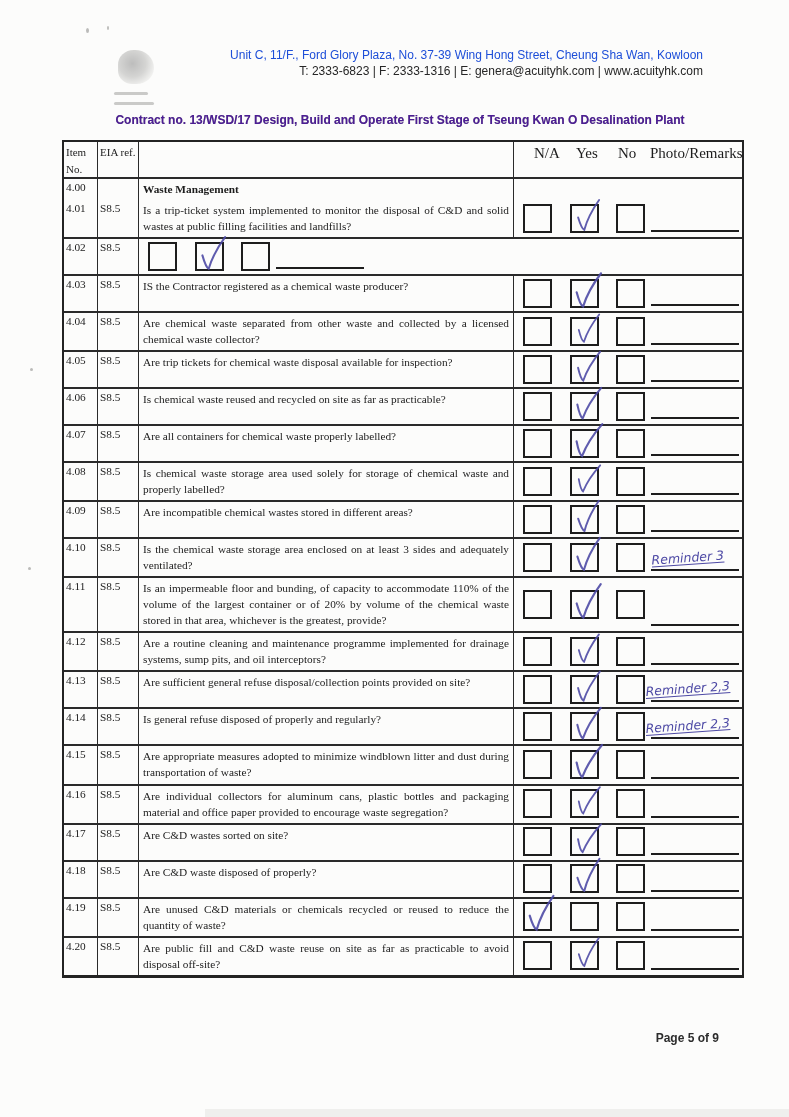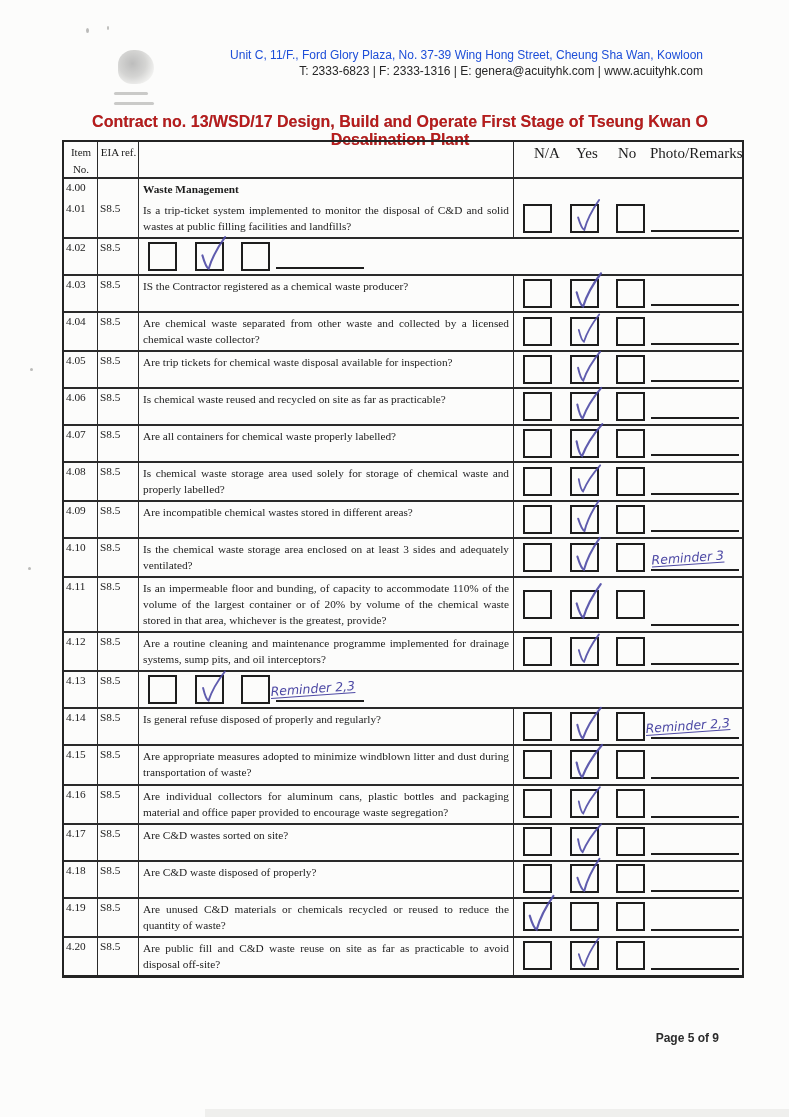--- a/index.html
+++ b/index.html
@@ -29,41 +29,41 @@
     font-family:"Liberation Sans", sans-serif;
   }
   .company-name{
     font-size:19px;font-weight:bold;color:#474745;letter-spacing:.3px;
     text-shadow:0 0 1px rgba(60,60,60,.55);
   }
   .company-address{font-size:12px;color:#1d4ed8;margin-top:4px;}
   .company-contact{font-size:12px;color:#262626;margin-top:2px;}
   .doc-title{
     position:absolute;left:70px;top:113px;width:660px;text-align:center;
-    font-family:"Liberation Sans", sans-serif;font-weight:bold;font-size:16px;color:#b91c1c;
+    font-family:"Liberation Sans", sans-serif;font-weight:bold;font-size:12px;color:#4c1d95;
     text-shadow:0 0 .5px rgba(0,0,0,.4);
   }
   
   .tbl{
     position:absolute;left:62px;top:140px;width:678px;
     border:2px solid #232323;border-bottom:3px solid #232323;
     background:transparent;
   }
   .trow{display:flex;align-items:stretch;border-top:2px solid #2a2a2a;min-height:35px;position:relative;}
   .trow.first{border-top:none;}
   .trow.merged-top{border-top:none;}
   .c-item{width:30px;flex:0 0 30px;border-right:1px solid #2a2a2a;font-size:11.3px;padding:2px 1px 0 2px;}
   .c-eia{width:37px;flex:0 0 37px;border-right:1px solid #2a2a2a;font-size:11.3px;padding:2px 1px 0 2px;}
   .c-q{flex:1 1 auto;border-right:1px solid #2a2a2a;font-size:11.3px;line-height:1.42;
        padding:2px 4px 3px 4px;text-align:justify;}
   .c-checks{width:228px;flex:0 0 228px;position:relative;}
   .section .c-q{font-weight:bold;text-align:left;}
   .section{min-height:19px;}
   
-  .hrow{display:flex;min-height:34px;border-top:none;text-align:center;}
+  .hrow{display:flex;min-height:34px;border-top:none;}
   .hrow .c-item,.hrow .c-eia{font-size:11px;line-height:1.5;}
   .hlabels{position:relative;width:228px;flex:0 0 228px;font-size:15px;}
   .hl{position:absolute;top:3px;white-space:nowrap;}
   .hl-na{left:20px;}
   .hl-yes{left:62px;}
   .hl-no{left:104px;}
   .hl-rem{left:136px;}
   
   .cb{
     position:absolute;width:25px;height:25px;border:2.4px solid #1d1d1d;background:transparent;
@@ -326,20 +326,21 @@
           </svg>
           </div>
       <div class="cb cb-no"></div>
       <div class="remark-line"></div>
 
     </div>
       </div>
       <div class="trow">
         <div class="c-item">4.13</div>
         <div class="c-eia">S8.5</div>
+        <div class="c-q">Are sufficient general refuse disposal/collection points provided on site?</div>
         <div class="c-checks">
       <div class="cb cb-na"></div>
       <div class="cb cb-yes">
             <svg width="38" height="42" viewBox="0 0 38 42" style="transform:rotate(0deg) scale(0.9099999999999999);">
             <path d="M7 22 C9 30, 11 35, 13 36 C15 30, 20 18, 31 4" fill="none" stroke="#4e4aa5" stroke-width="2.1" stroke-linecap="round" opacity="0.9"></path>
           </svg>
           </div>
       <div class="cb cb-no"></div>
       <div class="remark-line"></div>
       <div class="remark-text">Reminder 2,3</div>

